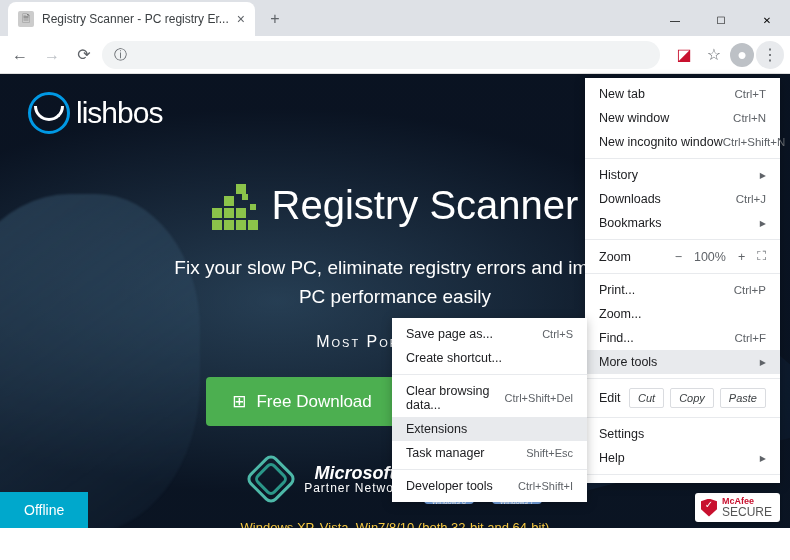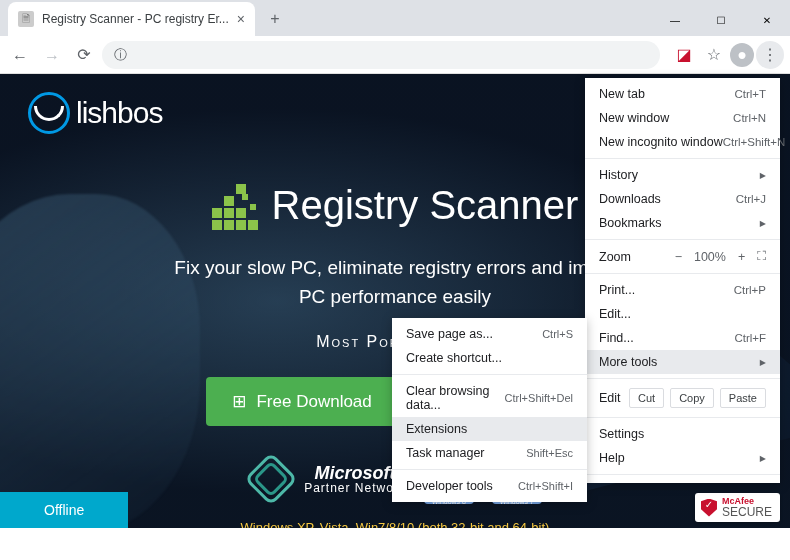--- a/index.html
+++ b/index.html
@@ -56,40 +56,40 @@
 .mspartner .swirl::after { content:""; position:absolute; inset:10px; border:3px solid #2a9688; border-radius:6px; transform:rotate(45deg); }
 .mstext { line-height:1; }
 .mstext .l1 { font-size:18px; font-style:italic; font-weight:600; }
 .mstext .l2 { font-size:12px; letter-spacing:1px; }
 .osbadge { width:50px; height:50px; border:2px solid #7aa8e6; border-radius:4px; background:#1976d2; position:relative; font-size:7px; color:#fff; text-align:center; padding-top:2px; }
 .osbadge.w7 { background:linear-gradient(135deg,#d32f2f 0 50%,#388e3c 0 75%,#1976d2 0); }
 .osbadge .oslogo { width:24px; height:24px; margin:2px auto 0; background:#fff; opacity:0.85; }
 
 .compat { text-align:center; color:#f5c842; font-size:13px; margin-top:16px; }
 
-.offline { position:absolute; left:0; bottom:0; background:#00a8cc; color:#fff; padding:10px 44px; font-size:14px; }
+.offline { position:absolute; left:0; bottom:0; background:#00a8cc; color:#fff; padding:10px 24px; font-size:14px; }
 
 .mcafee { position:absolute; right:10px; bottom:6px; background:#fff; border-radius:3px; padding:4px 8px 4px 6px; display:flex; align-items:center; gap:5px; font-size:10px; box-shadow:0 1px 3px rgba(0,0,0,0.3); }
 .mcafee .shield { width:16px; height:18px; background:#c8102e; clip-path:polygon(50% 0,100% 15%,100% 60%,50% 100%,0 60%,0 15%); position:relative; }
 .mcafee .shield::after { content:"✓"; position:absolute; inset:0; color:#fff; font-size:10px; text-align:center; }
 .mcafee .mt { line-height:1; }
 .mcafee .m1 { color:#c8102e; font-weight:bold; font-size:9px; }
 .mcafee .m2 { color:#555; font-size:12px; }
 
 
 .menu { position:absolute; top:70px; right:10px; width:195px; background:#fff; box-shadow:0 2px 10px rgba(0,0,0,0.25); font-size:12.5px; color:#202124; padding:4px 0; z-index:10;margin-top:8px; }
 .menu .row { display:flex; align-items:center; padding:5px 14px; white-space:nowrap; position:relative; }
 .menu .row .sc { margin-left:auto; color:#5f6368; font-size:11.5px; }
 .menu .row .tri { margin-left:auto; font-size:8px; color:#5f6368; }
 .menu .sep { height:1px; background:#e8eaed; margin:4px 0; }
 .menu .row.hl { background:#e8eaed; }
 .menu .zoomrow { display:flex; align-items:center; padding:5px 14px; gap:10px; }
 .menu .zoomctl { margin-left:auto; display:flex; align-items:center; gap:12px; color:#5f6368; }
 .menu .editrow { display:flex; align-items:center; padding:5px 14px; }
-.menu .editbtns { margin-left:auto; display:flex; gap:6px; }
+.menu .editbtns { margin-left:auto; display:flex; gap:6px;font-style:italic; }
 .menu .editbtn { border:1px solid #dadce0; padding:3px 8px; font-size:11px; border-radius:2px; color:#3c4043; }
 
 
 .submenu { position:absolute; top:318px; left:392px; width:195px; background:#fff; box-shadow:0 2px 10px rgba(0,0,0,0.25); font-size:12.5px; color:#202124; padding:4px 0; z-index:11; }
 .submenu .row { display:flex; align-items:center; padding:5px 14px; }
 .submenu .row .sc { margin-left:auto; color:#5f6368; font-size:11px; }
 .submenu .row.hl { background:#e8eaed; }
 .submenu .sep { height:1px; background:#e8eaed; margin:4px 0; }
 
 .watermark { position:absolute; right:20px; top:200px; font-size:60px; color:rgba(255,255,255,0.06); transform:rotate(-18deg); font-weight:300; letter-spacing:4px; pointer-events:none; }
@@ -244,21 +244,21 @@
       <span>+</span>
       <span>⛶</span>
     </span>
   </div>
   <div class="sep"></div>
   <div class="row">
       <span>Print...</span>
       <span class="sc">Ctrl+P</span>
     </div>
   <div class="row">
-      <span>Edit...</span>
+      <span>Zoom...</span>
     </div>
   <div class="row">
       <span>Find...</span>
       <span class="sc">Ctrl+F</span>
     </div>
   <div class="row hl">
       <span>More tools</span>
       <span class="tri">▶</span>
     </div>
   <div class="sep"></div>

